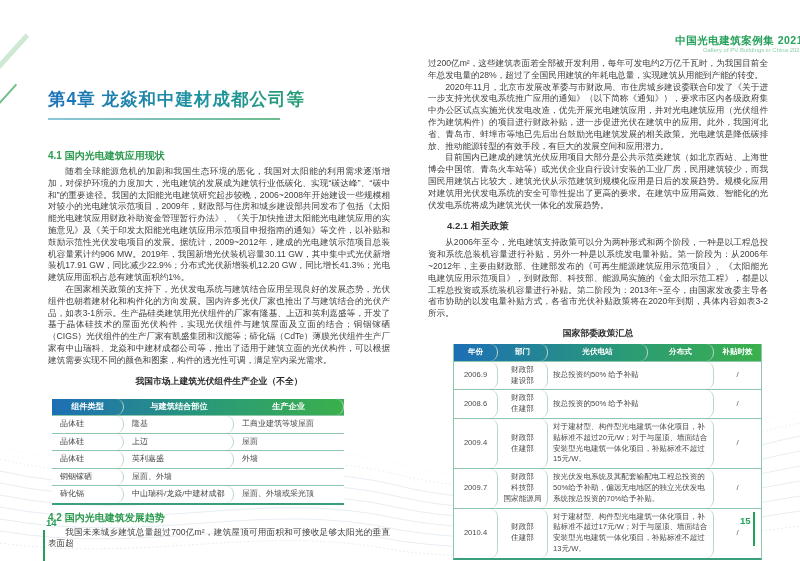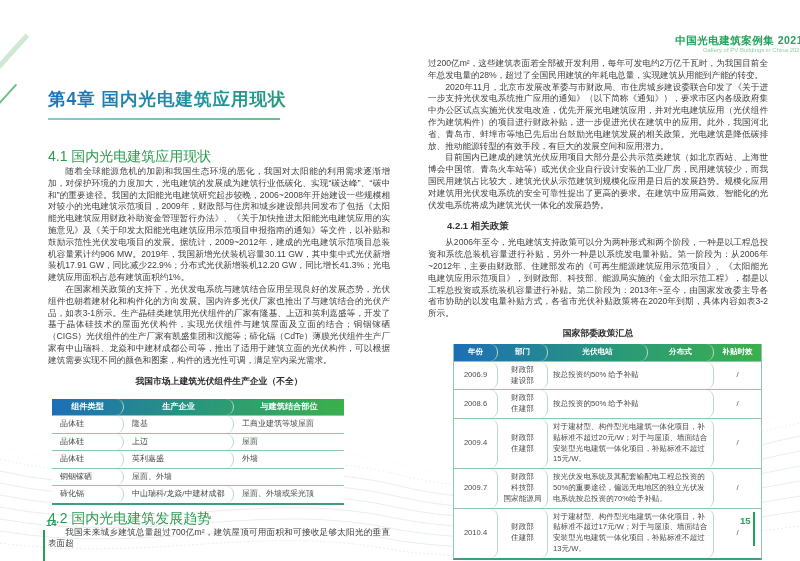--- a/index.html
+++ b/index.html
@@ -20,21 +20,21 @@
   .run-sub{font-size:6px;color:#8ed0a9;line-height:8px;}
   .run-bar{width:2px;height:22px;background:#25a05a;}
   
   .page-left{position:absolute;left:48px;top:88px;width:342px;}
   .chapter-title{
     font-size:17.5px;font-weight:bold;letter-spacing:1px;
     background:linear-gradient(90deg,#1d71b8 0%,#1e93a0 45%,#2ba24e 100%);
     -webkit-background-clip:text;background-clip:text;color:transparent;line-height:22px;}
   .chapter-rule{width:232px;height:2px;margin-top:8px;
     background:linear-gradient(90deg,#8cc6d8,#6cbd8f);}
-  .sec-head{font-size:14px;font-weight:normal;color:#2d9b4f;line-height:12px;}
+  .sec-head{font-size:10px;font-weight:bold;color:#2d9b4f;line-height:12px;}
   .sec-head.s41{margin-top:30px;margin-bottom:4px;}
   .sec-head.s42{margin-top:7px;margin-bottom:3px;}
   .body-p{font-size:8.6px;line-height:11.8px;text-align:justify;text-indent:2em;margin:0;}
   .tbl-title{font-size:8.8px;font-weight:bold;color:#2b2b2b;text-align:center;
     margin:9px 0 11px 0;}
   
   .grid-table{border-bottom:2px solid #3aa07c;}
   .g-row{display:grid;}
   .g-head{background:linear-gradient(90deg,#1d6fb5 0%,#2a9a77 55%,#3bb04c 100%);
     color:#fff;font-weight:bold;font-size:8.2px;}
@@ -90,33 +90,33 @@
 
   <div class="run-head">
     <div class="txt">
       <div class="run-title">中国光电建筑案例集 2021</div>
       <div class="run-sub">Gallery of PV Buildings in China 2021</div>
     </div>
     <div class="run-bar"></div>
   </div>
 
   <div class="page-left">
-    <div class="chapter-title">第4章  国内光电建筑应用现状</div>
+    <div class="chapter-title">第4章  龙焱和中建材成都公司等</div>
     <div class="chapter-rule"></div>
 
     <div class="sec-head s41">4.1 国内光电建筑应用现状</div>
     <p class="body-p">随着全球能源危机的加剧和我国生态环境的恶化，我国对太阳能的利用需求逐渐增加，对保护环境的力度加大，光电建筑的发展成为建筑行业低碳化、实现“碳达峰”、“碳中和”的重要途径。我国的太阳能光电建筑研究起步较晚，2006~2008年开始建设一些规模相对较小的光电建筑示范项目，2009年，财政部与住房和城乡建设部共同发布了包括《太阳能光电建筑应用财政补助资金管理暂行办法》、《关于加快推进太阳能光电建筑应用的实施意见》及《关于印发太阳能光电建筑应用示范项目申报指南的通知》等文件，以补贴和鼓励示范性光伏发电项目的发展。据统计，2009~2012年，建成的光电建筑示范项目总装机容量累计约906 MW。2019年，我国新增光伏装机容量30.11 GW，其中集中式光伏新增装机17.91 GW，同比减少22.9%；分布式光伏新增装机12.20 GW，同比增长41.3%；光电建筑应用面积占总有建筑面积约1%。</p>
     <p class="body-p">在国家相关政策的支持下，光伏发电系统与建筑结合应用呈现良好的发展态势，光伏组件也朝着建材化和构件化的方向发展。国内许多光伏厂家也推出了与建筑结合的光伏产品，如表3-1所示。生产晶硅类建筑用光伏组件的厂家有隆基、上迈和英利嘉盛等，开发了基于晶体硅技术的屋面光伏构件，实现光伏组件与建筑屋面及立面的结合；铜铟镓硒（CIGS）光伏组件的生产厂家有凯盛集团和汉能等；碲化镉（CdTe）薄膜光伏组件生产厂家有中山瑞科、龙焱和中建材成都公司等，推出了适用于建筑立面的光伏构件，可以根据建筑需要实现不同的颜色和图案，构件的透光性可调，满足室内采光需求。</p>
 
     <div class="tbl-title">我国市场上建筑光伏组件生产企业（不全）</div>
     <div class="grid-table comp-table">
       <div class="g-row g-head">
         <div class="cell vdiv">组件类型</div>
+        <div class="cell">与建筑结合部位</div>
         <div class="cell vdiv">生产企业</div>
-        <div class="cell">与建筑结合部位</div>
       </div>
       <div class="g-row data-row">
         <div class="cell vdiv">晶体硅</div>
         <div class="cell vdiv">隆基</div>
         <div class="cell">工商业建筑等坡屋面</div>
       </div>
       <div class="g-row data-row">
         <div class="cell vdiv">晶体硅</div>
         <div class="cell vdiv">上迈</div>
         <div class="cell">屋面</div>
@@ -177,21 +177,21 @@
         <div class="cell c-center vdiv pre">财政部
 住建部</div>
         <div class="cell vdiv">对于建材型、构件型光电建筑一体化项目，补贴标准不超过20元/W；对于与屋顶、墙面结合安装型光电建筑一体化项目，补贴标准不超过15元/W。</div>
         <div class="cell c-center">/</div>
       </div>
       <div class="g-row body-row data-row">
         <div class="cell c-center vdiv">2009.7</div>
         <div class="cell c-center vdiv pre">财政部
 科技部
 国家能源局</div>
-        <div class="cell vdiv">按光伏发电系统及其配套输配电工程总投资的50%的重要途径，偏远无电地区的独立光伏发电系统按总投资的70%给予补贴。</div>
+        <div class="cell vdiv">按光伏发电系统及其配套输配电工程总投资的50%给予补助，偏远无电地区的独立光伏发电系统按总投资的70%给予补贴。</div>
         <div class="cell c-center">/</div>
       </div>
       <div class="g-row body-row data-row">
         <div class="cell c-center vdiv">2010.4</div>
         <div class="cell c-center vdiv pre">财政部
 住建部</div>
         <div class="cell vdiv">对于建材型、构件型光电建筑一体化项目，补贴标准不超过17元/W；对于与屋顶、墙面结合安装型光电建筑一体化项目，补贴标准不超过13元/W。</div>
         <div class="cell c-center">/</div>
       </div>
     </div>

